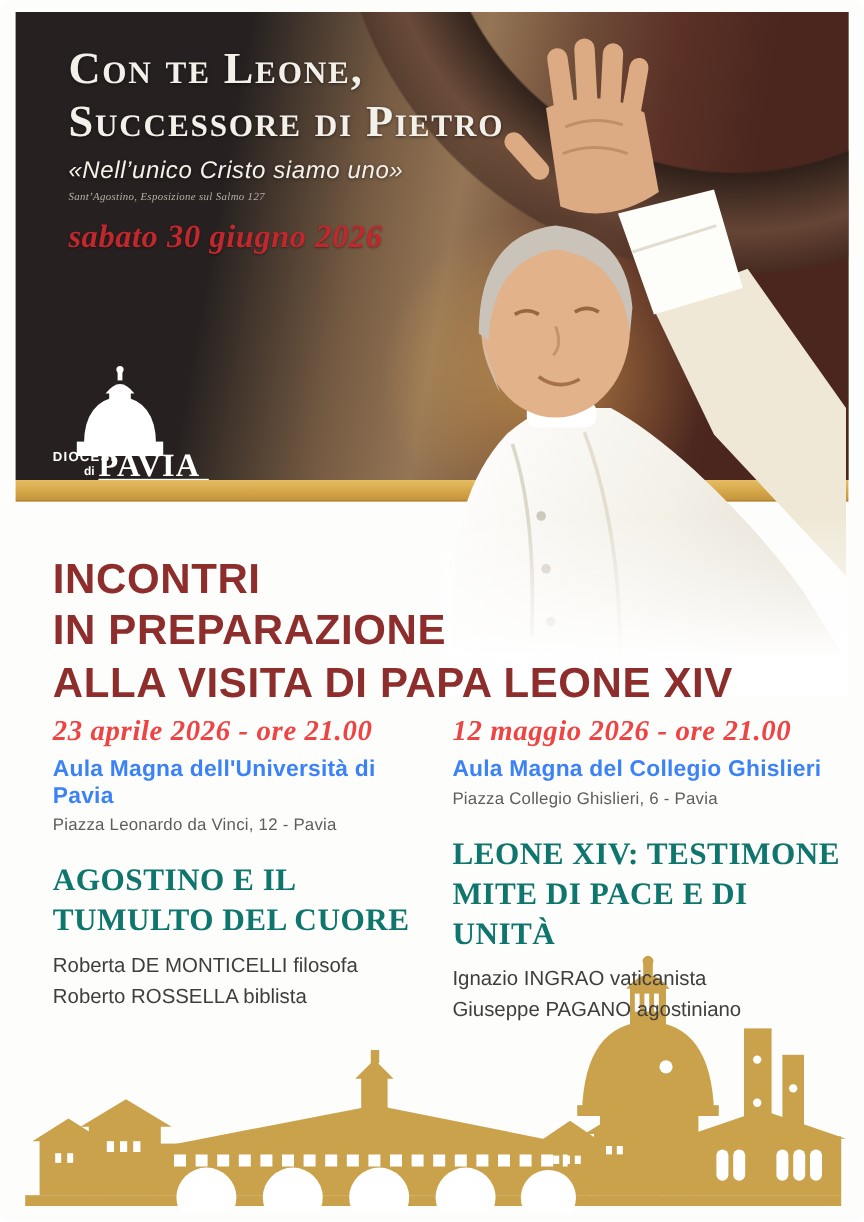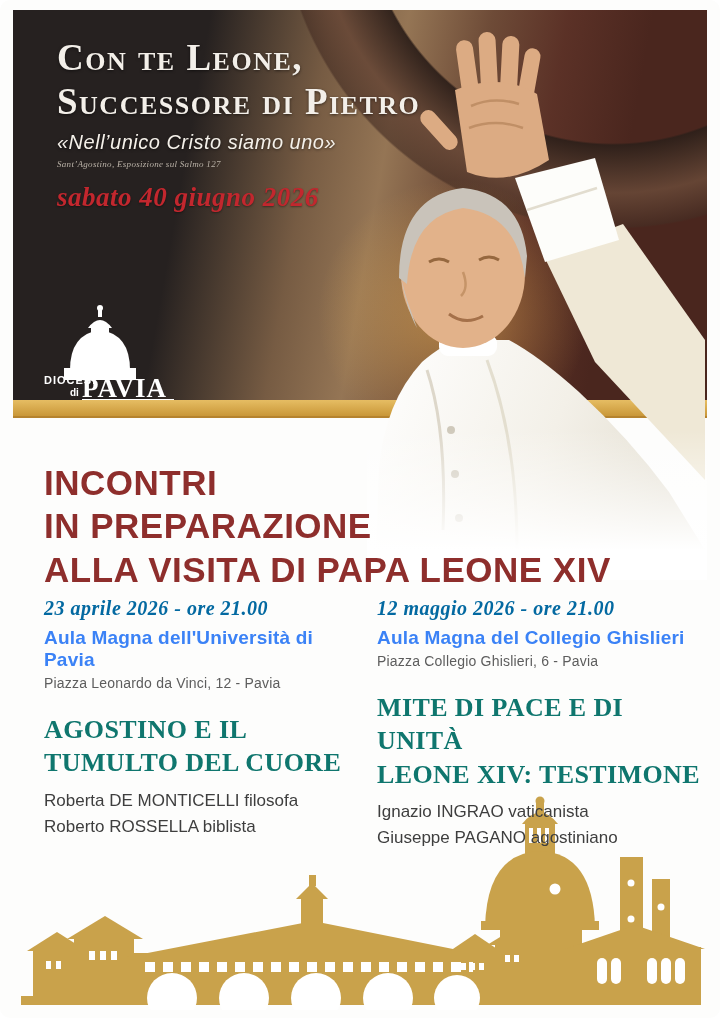--- a/index.html
+++ b/index.html
@@ -57,21 +57,21 @@
     color:#8e2e2c;font-weight:700;font-size:35px;line-height:1.24;
     letter-spacing:.5px;
   }
 
   
   .col{position:absolute;top:597px;z-index:6;}
   .col-left{left:44px;width:318px;}
   .col-right{left:377px;width:324px;}
   .ev-date{
     font-family:"Liberation Serif",serif;font-style:italic;font-weight:700;
-    font-size:20px;color:#0369a1;letter-spacing:.5px;
+    font-size:24px;color:#ef4444;letter-spacing:.5px;
   }
   .ev-venue{font-size:19px;color:#3b82f6;margin-top:7px;letter-spacing:.2px;font-weight:bold;}
   .ev-address{font-size:14px;color:#5d5d5d;margin-top:4px;letter-spacing:.2px;}
   .ev-talk{
     font-family:"Liberation Serif",serif;font-weight:600;
     font-size:26px;line-height:1.28;color:#0f766e;margin-top:22px;letter-spacing:.4px;
   }
   .ev-speakers{margin-top:8px;font-size:17px;color:#3e3e3e;line-height:1.55;}
   .ev-role{}
 
@@ -84,21 +84,21 @@
 <div class="poster">
 
   <div class="hero">
     <div class="hero-text">
       <div class="hero-title">
         <div>Con te Leone,</div>
         <div>Successore di Pietro</div>
       </div>
       <div class="hero-quote">«Nell’unico Cristo siamo uno»</div>
       <div class="hero-attrib">Sant’Agostino, Esposizione sul Salmo 127</div>
-      <div class="hero-date">sabato 40 giugno 2026</div>
+      <div class="hero-date">sabato 30 giugno 2026</div>
     </div>
 
     <svg class="logo" viewBox="0 0 140 100">
       <g fill="#ffffff">
         <circle cx="60" cy="6" r="3"></circle>
         <rect x="58" y="6" width="4" height="9"></rect>
         <path d="M48,26 Q60,10 72,26 Z"></path>
         <rect x="51" y="25" width="18" height="12"></rect>
         <path d="M30,68 Q30,32 60,28 Q90,32 90,68 Z"></path>
         <rect x="24" y="66" width="72" height="12"></rect>
@@ -191,22 +191,22 @@
         <span class="ev-role">biblista</span>
       </div>
     </div>
   </div>
 
   <div class="col col-right">
     <div class="ev-date">12 maggio 2026 - ore 21.00</div>
     <div class="ev-venue">Aula Magna del Collegio Ghislieri</div>
     <div class="ev-address">Piazza Collegio Ghislieri, 6 - Pavia</div>
     <div class="ev-talk">
+      <div>LEONE XIV: TESTIMONE</div>
       <div>MITE DI PACE E DI UNITÀ</div>
-      <div>LEONE XIV: TESTIMONE</div>
     </div>
     <div class="ev-speakers">
       <div>
         <span>Ignazio INGRAO</span>
         <span class="ev-role">vaticanista</span>
       </div>
       <div>
         <span>Giuseppe PAGANO</span>
         <span class="ev-role">agostiniano</span>
       </div>

